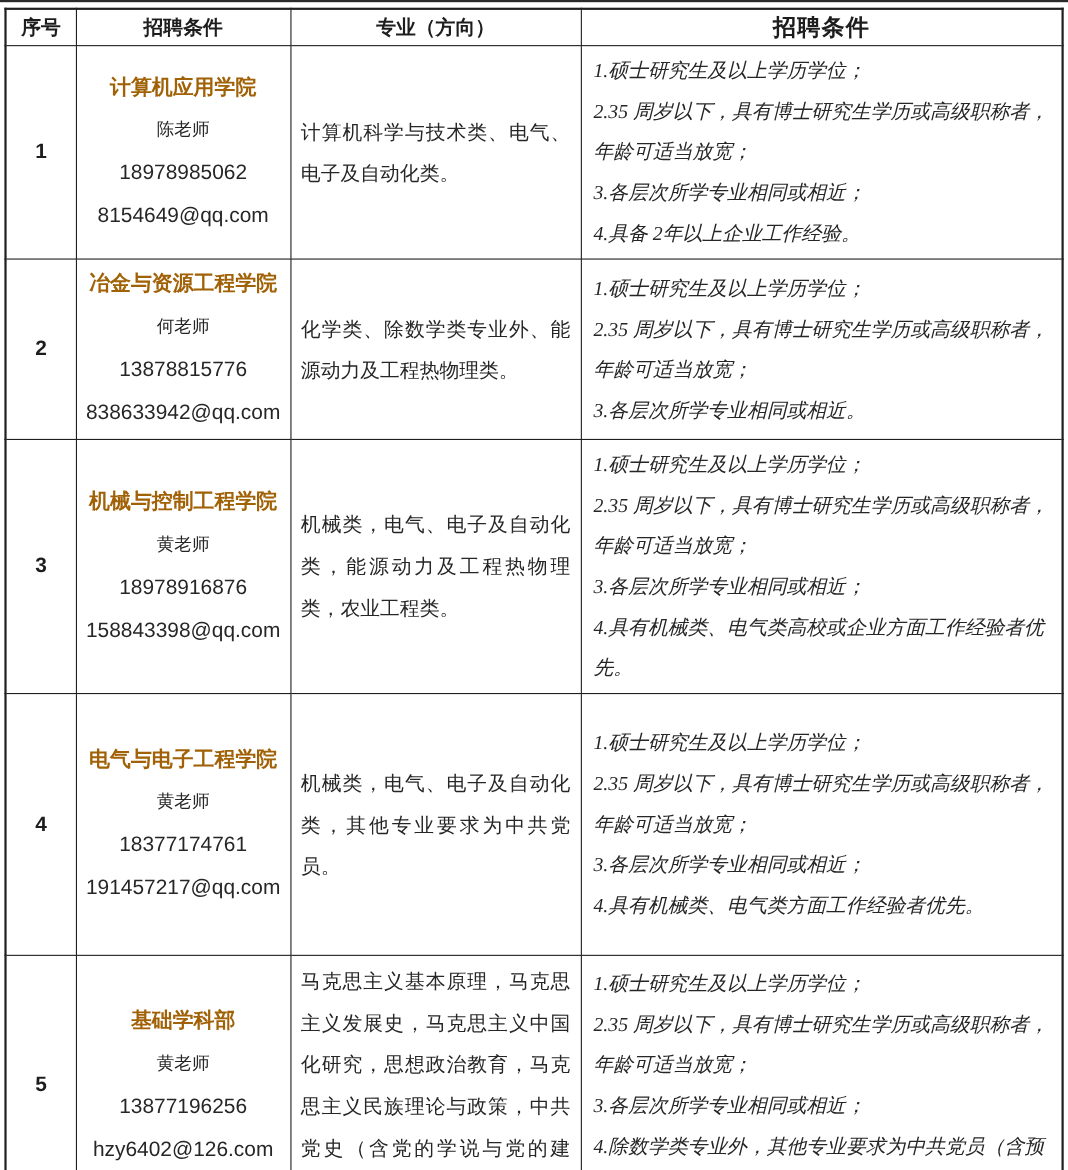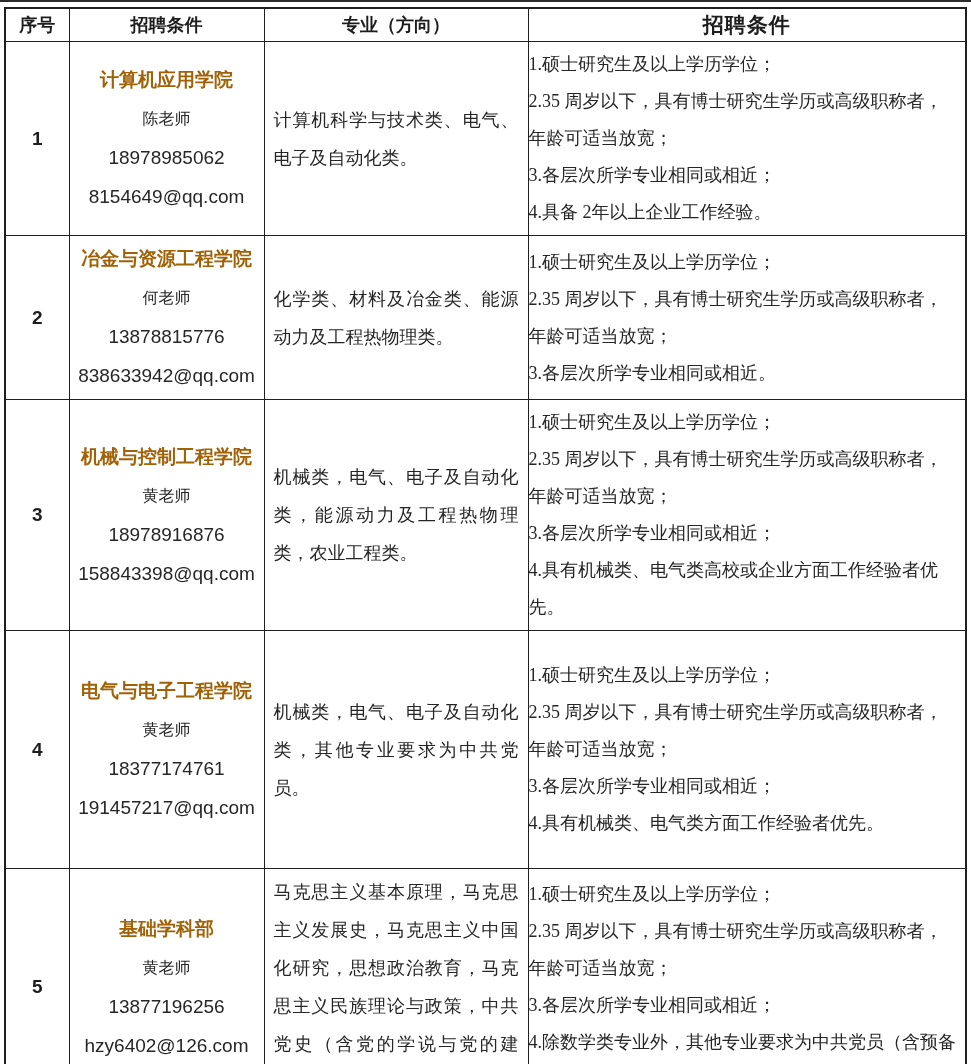--- a/index.html
+++ b/index.html
@@ -69,21 +69,21 @@
   .unit-line.latin {
     font-family: "Liberation Sans", "DejaVu Sans", sans-serif;
     font-size: 19px;
   }
   td.major-cell {
     font-size: 18px;
     line-height: 38px;
     padding: 4px 9px;
     text-align: justify;
   }
-  td.cond-cell { padding: 4px 8px 4px 0; }
+  td.cond-cell { padding: 4px 8px 4px 11px; font-style: italic; }
   .cond-line {
     font-size: 18px;
     line-height: 37px;
     text-align: left;
   }
 </style>
 </head>
 <body>
 
 <div class="page">
@@ -123,21 +123,21 @@
     </tr>
 
     <tr class="row-2">
       <td class="no-cell">2</td>
       <td class="unit-cell">
         <div class="unit-name">冶金与资源工程学院</div>
         <div class="unit-line">何老师</div>
         <div class="unit-line latin">13878815776</div>
         <div class="unit-line latin">838633942@qq.com</div>
       </td>
-      <td class="major-cell">化学类、材料及冶金类、能源动力及工程热物理类。</td>
+      <td class="major-cell">化学类、除数学类专业外、能源动力及工程热物理类。</td>
       <td class="cond-cell">
         <div class="cond-line">1.硕士研究生及以上学历学位；</div>
         <div class="cond-line">2.35 周岁以下，具有博士研究生学历或高级职称者，年龄可适当放宽；</div>
         <div class="cond-line">3.各层次所学专业相同或相近。</div>
       </td>
     </tr>
 
     <tr class="row-3">
       <td class="no-cell">3</td>
       <td class="unit-cell">

